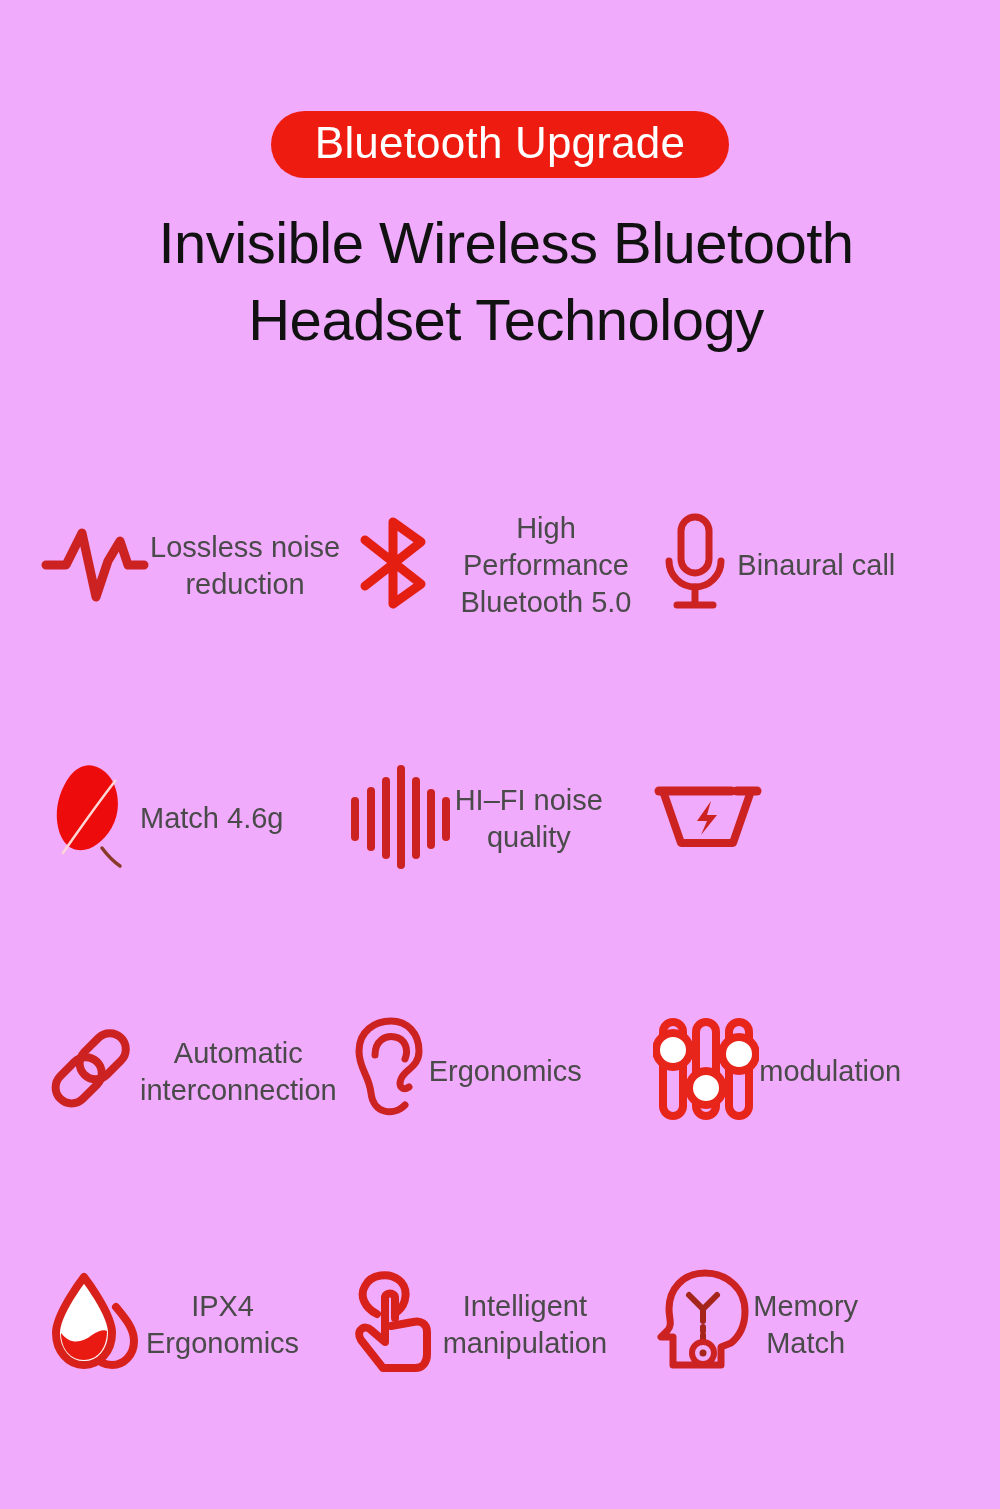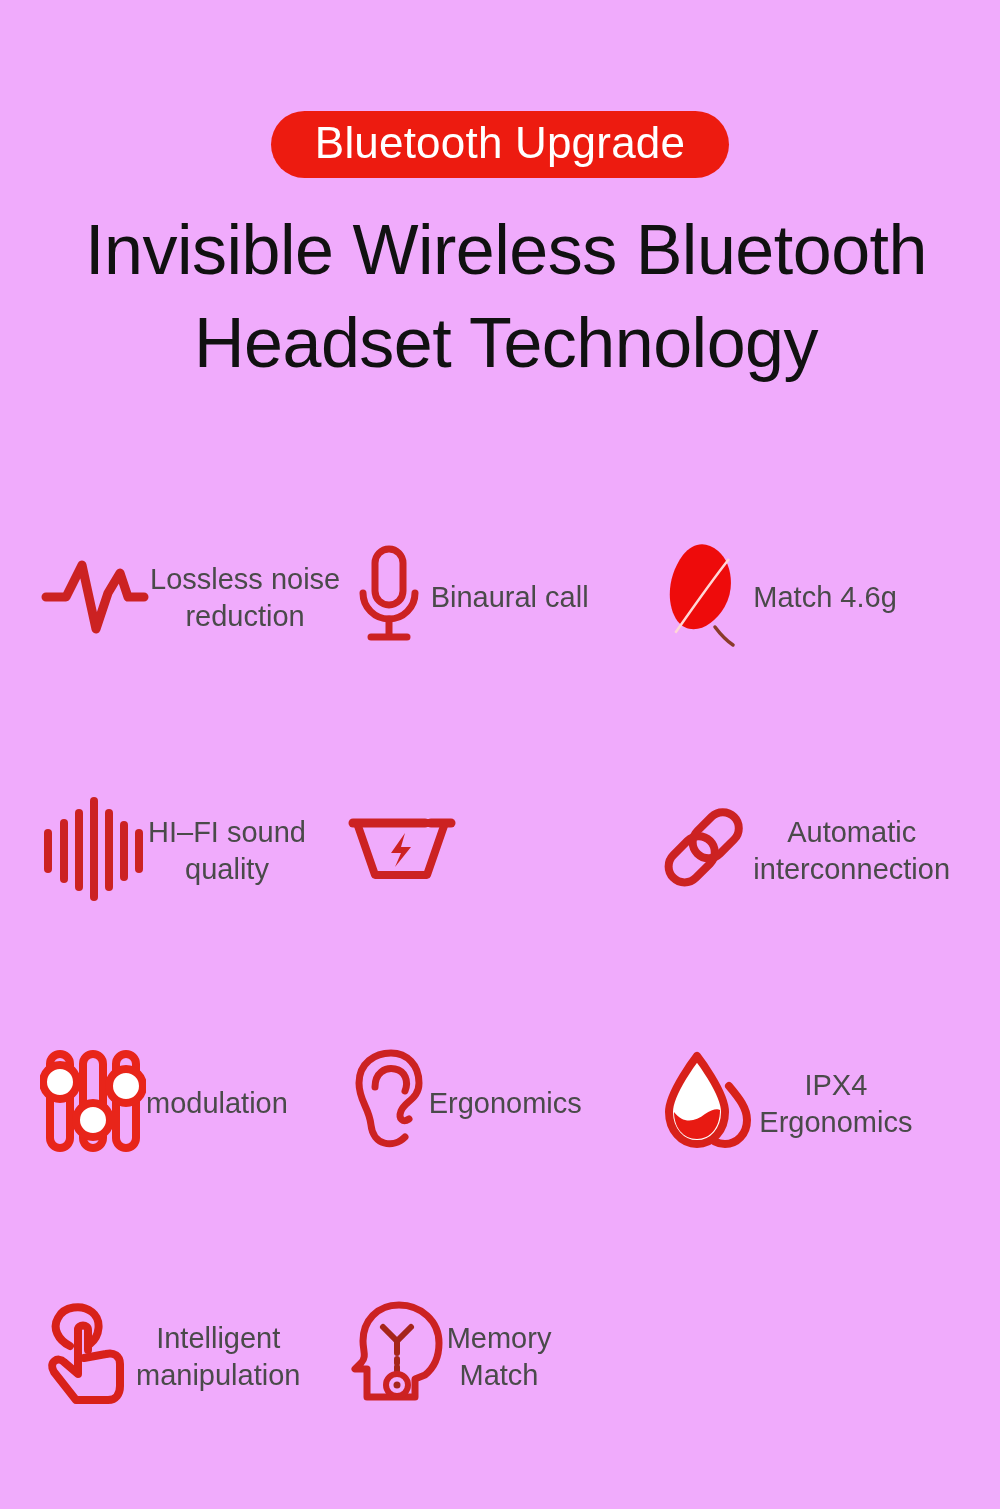--- a/index.html
+++ b/index.html
@@ -35,21 +35,21 @@
     font-weight: 400;
     white-space: nowrap;
   }
 
   
   .headline {
     margin-top: 26px;
     padding: 0 40px;
     text-align: center;
     color: #111111;
-    font-size: 70px;
+    font-size: 58px;
     line-height: 1.33;
     font-weight: 400;
     letter-spacing: -0.5px;
     margin-left: 12px;
   }
 
   
   .grid {
     margin-top: 78px;
     display: grid;
@@ -96,20 +96,29 @@
     <div class="cell">
       <div class="icon-box">
         <svg width="110" height="84" viewBox="0 0 110 84">
           <polyline points="6,44 26,44 42,12 56,76 68,40 80,20 88,44 104,44" fill="none" stroke="#cc2222" stroke-width="9" stroke-linecap="round" stroke-linejoin="round"></polyline>
         </svg>
       </div>
       <div class="cell-label">Lossless noise
 reduction</div>
     </div>
 
+    <div class="cell">
+      <div class="icon-box">
+        <svg width="92" height="98" viewBox="0 0 92 98">
+          <polyline points="18,26 74,70 46,90 46,8 74,28 18,72" fill="none" stroke="#e41f12" stroke-width="9" stroke-linecap="round" stroke-linejoin="round"></polyline>
+        </svg>
+      </div>
+      <div class="cell-label">High Performance
+Bluetooth 5.0</div>
+    </div>
 
     <div class="cell">
       <div class="icon-box">
         <svg width="84" height="104" viewBox="0 0 84 104">
           <rect x="28" y="6" width="28" height="56" rx="14" fill="none" stroke="#cc2222" stroke-width="7"></rect>
           <path d="M16 50 a26 26 0 0 0 52 0" fill="none" stroke="#cc2222" stroke-width="7" stroke-linecap="round"></path>
           <line x1="42" y1="76" x2="42" y2="92" stroke="#cc2222" stroke-width="7" stroke-linecap="round"></line>
           <line x1="24" y1="94" x2="60" y2="94" stroke="#cc2222" stroke-width="7" stroke-linecap="round"></line>
         </svg>
       </div>
@@ -134,21 +143,21 @@
             <line x1="8" y1="40" x2="8" y2="76"></line>
             <line x1="24" y1="30" x2="24" y2="86"></line>
             <line x1="39" y1="20" x2="39" y2="94"></line>
             <line x1="54" y1="8" x2="54" y2="104"></line>
             <line x1="69" y1="20" x2="69" y2="94"></line>
             <line x1="84" y1="32" x2="84" y2="84"></line>
             <line x1="99" y1="40" x2="99" y2="76"></line>
           </g>
         </svg>
       </div>
-      <div class="cell-label">HI–FI sound
+      <div class="cell-label">HI–FI noise
 quality</div>
     </div>
 
     <div class="cell">
       <div class="icon-box">
         <svg width="110" height="78" viewBox="0 0 110 78">
           <path d="M10 14 L98 14 L80 66 L28 66 Z" fill="none" stroke="#cc2222" stroke-width="8" stroke-linejoin="round"></path>
           <line x1="6" y1="14" x2="78" y2="14" stroke="#cc2222" stroke-width="9" stroke-linecap="round"></line>
           <line x1="84" y1="14" x2="104" y2="14" stroke="#cc2222" stroke-width="9" stroke-linecap="round"></line>
           <path d="M58 24 L44 44 L54 44 L48 58 L64 38 L54 38 Z" fill="#cc2222"></path>
@@ -160,50 +169,50 @@
       <div class="icon-box">
         <svg width="100" height="100" viewBox="0 0 100 100">
           <g transform="rotate(-45 50 50)">
             <rect x="8" y="34" width="52" height="32" rx="16" fill="none" stroke="#cc2222" stroke-width="8"></rect>
             <rect x="42" y="34" width="52" height="32" rx="16" fill="none" stroke="#cc2222" stroke-width="8"></rect>
           </g>
         </svg>
       </div>
       <div class="cell-label">Automatic
 interconnection</div>
+    </div>
+
+    <div class="cell">
+      <div class="icon-box">
+        <svg width="82" height="104" viewBox="0 0 82 104">
+          <path d="M58 88 C46 100 26 96 24 76 C22 58 12 52 12 34 C12 14 28 4 44 4 C60 4 72 16 72 34 C72 50 58 52 54 62 C51 70 56 74 62 70" fill="none" stroke="#cc2222" stroke-width="7" stroke-linecap="round"></path>
+          <path d="M28 38 C28 24 38 18 48 20 C58 22 62 32 58 42" fill="none" stroke="#cc2222" stroke-width="7" stroke-linecap="round"></path>
+        </svg>
+      </div>
+      <div class="cell-label">Ergonomics</div>
     </div>
 
     <div class="cell">
       <div class="icon-box">
         <svg width="106" height="106" viewBox="0 0 106 106">
           <g fill="none" stroke="#e8251a" stroke-width="8">
             <rect x="10" y="6" width="20" height="94" rx="10"></rect>
             <circle cx="20" cy="34" r="17" fill="#ffffff"></circle>
             <rect x="43" y="6" width="20" height="94" rx="10"></rect>
             <circle cx="53" cy="72" r="17" fill="#ffffff"></circle>
             <rect x="76" y="6" width="20" height="94" rx="10"></rect>
             <circle cx="86" cy="38" r="17" fill="#ffffff"></circle>
           </g>
         </svg>
       </div>
       <div class="cell-label">modulation</div>
     </div>
 
     <div class="cell">
       <div class="icon-box">
-        <svg width="82" height="104" viewBox="0 0 82 104">
-          <path d="M58 88 C46 100 26 96 24 76 C22 58 12 52 12 34 C12 14 28 4 44 4 C60 4 72 16 72 34 C72 50 58 52 54 62 C51 70 56 74 62 70" fill="none" stroke="#cc2222" stroke-width="7" stroke-linecap="round"></path>
-          <path d="M28 38 C28 24 38 18 48 20 C58 22 62 32 58 42" fill="none" stroke="#cc2222" stroke-width="7" stroke-linecap="round"></path>
-        </svg>
-      </div>
-      <div class="cell-label">Ergonomics</div>
-    </div>
-
-    <div class="cell">
-      <div class="icon-box">
         <svg width="106" height="102" viewBox="0 0 106 102">
           <path d="M76 36 C86 48 94 58 94 70 C94 84 84 94 72 94 C64 94 58 90 54 84" fill="none" stroke="#d8211a" stroke-width="8" stroke-linecap="round"></path>
           <path d="M44 6 C44 6 16 42 16 62 C16 80 28 94 44 94 C60 94 72 80 72 62 C72 42 44 6 44 6 Z" fill="#ffffff" stroke="#d8211a" stroke-width="8" stroke-linejoin="round"></path>
           <path d="M21 62 C30 74 42 72 52 64 C58 60 64 58 67 60 C67 78 57 89 44 89 C30 89 21 77 21 62 Z" fill="#e81a12"></path>
         </svg>
       </div>
       <div class="cell-label">IPX4
 Ergonomics</div>
     </div>
 

